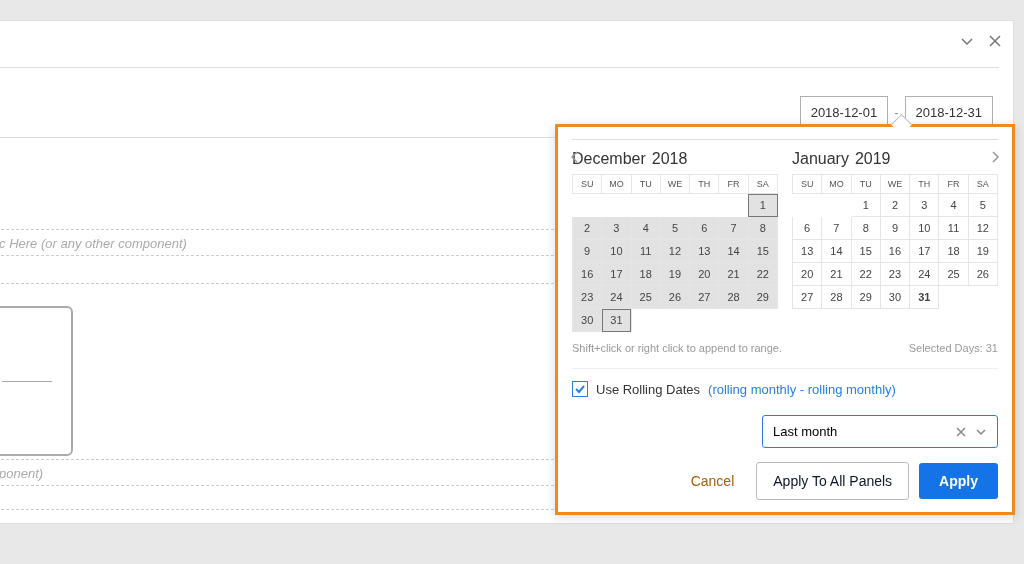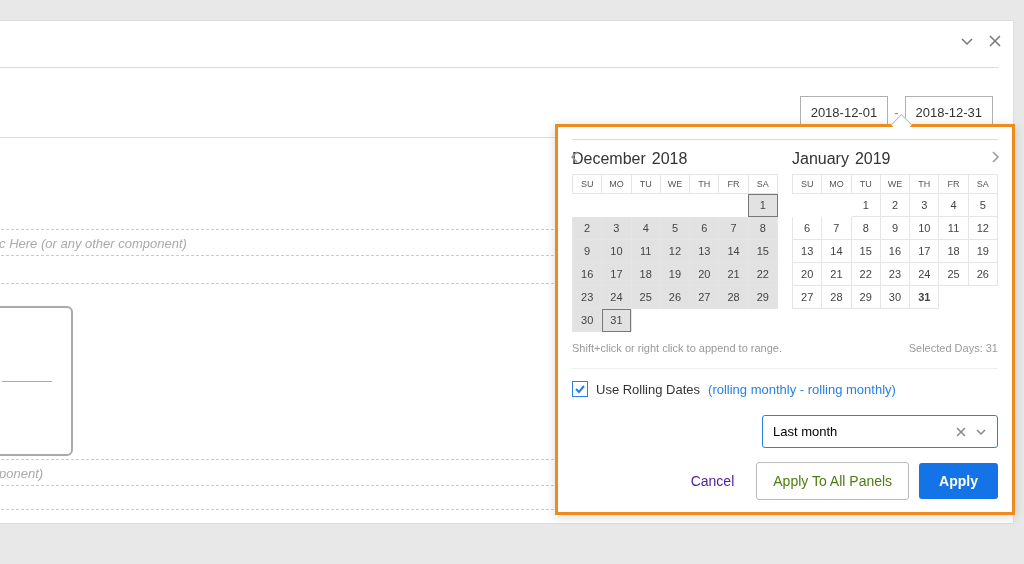--- a/index.html
+++ b/index.html
@@ -36,22 +36,22 @@
 .cal-grid td.empty { border: 1px solid transparent; }
 .hints-row { display: flex; justify-content: space-between; font-size: 11px; color: #999; margin-top: 10px; }
 .rolling-row { display: flex; align-items: center; gap: 8px; margin-top: 14px; border-top: 1px solid #eee; padding-top: 12px; }
 .checkbox { width: 16px; height: 16px; border: 1px solid #2680eb; display: flex; align-items: center; justify-content: center; cursor: pointer; }
 .rolling-label { font-size: 13px; color: #333; }
 .rolling-desc { font-size: 13px; color: #2680eb; }
 .preset-row { margin-top: 18px; display: flex; justify-content: flex-end; }
 .preset-select { border: 1px solid #2680eb; border-radius: 3px; padding: 8px 10px; width: 236px; display: flex; align-items: center; justify-content: space-between; font-size: 13px; cursor: pointer; }
 .preset-select .controls { display: flex; gap: 8px; align-items: center; color: #666; }
 .actions { display: flex; justify-content: flex-end; gap: 10px; margin-top: 14px; align-items: center; }
-.btn-text { background: none; border: none; color: #4c1d95; font-size: 14px; padding: 10px 12px; cursor: pointer; }
-.btn-outline { background: #fff; border: 1px solid #bbb; color: #4d7c0f; font-size: 14px; padding: 10px 16px; border-radius: 3px; cursor: pointer; }
+.btn-text { background: none; border: none; color: #a16207; font-size: 14px; padding: 10px 12px; cursor: pointer; }
+.btn-outline { background: #fff; border: 1px solid #bbb; color: #0f172a; font-size: 14px; padding: 10px 16px; border-radius: 3px; cursor: pointer; }
 .btn-primary { background: #1473e6; border: none; color: #fff; font-size: 14px; padding: 10px 20px; border-radius: 3px; cursor: pointer; font-weight: 600; text-align: right; }
 </style>
 </head>
 <body>
 
 <div class="panel">
   <div class="panel-header">
     <svg width="16" height="16" viewBox="0 0 16 16">
         <path d="M3 6l5 5 5-5" stroke="#777" stroke-width="1.5" fill="none"></path>
       </svg>

